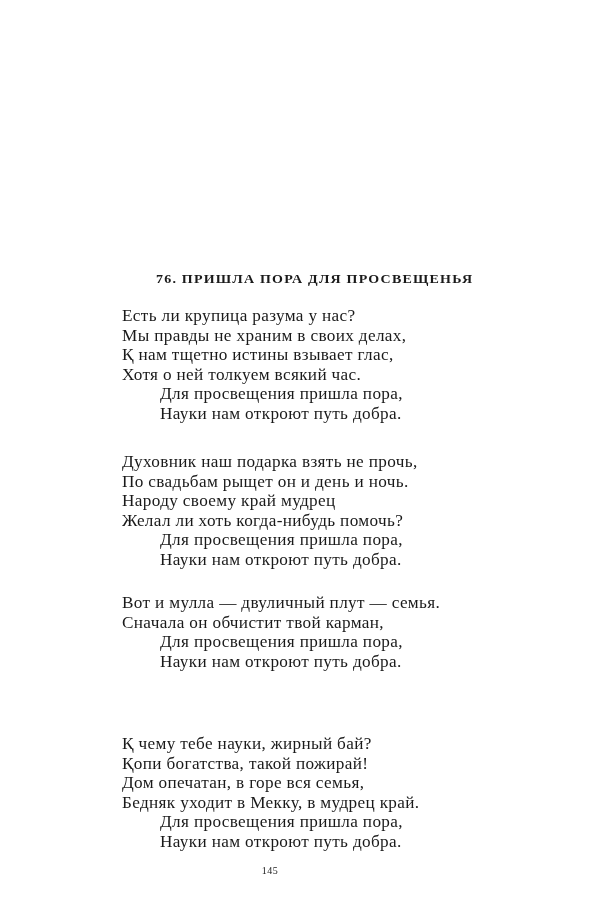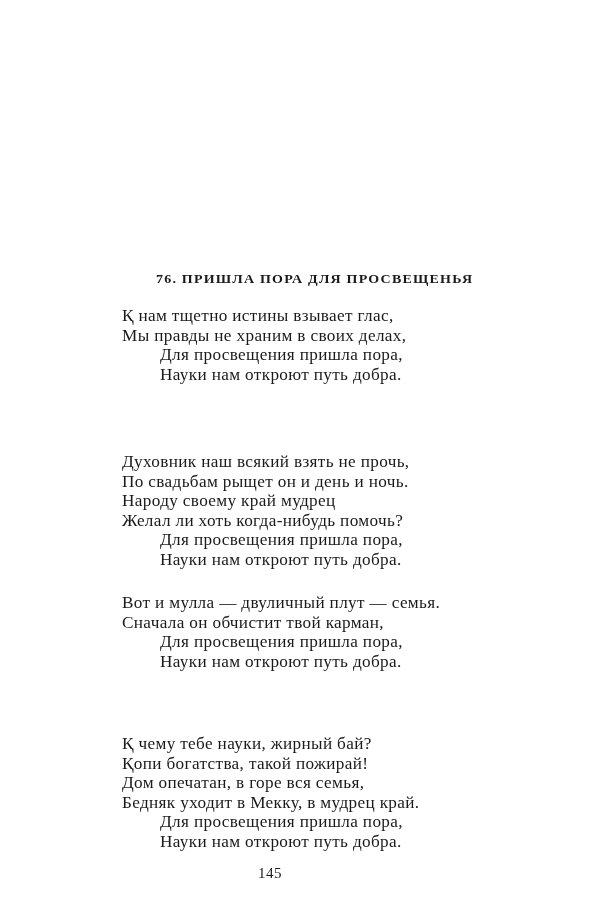--- a/index.html
+++ b/index.html
@@ -48,40 +48,42 @@
     }
     .line.refrain {
       padding-left: 38px;
     }
     .page-number {
       position: absolute;
       left: 0;
       width: 540px;
       top: 865px;
       text-align: center;
-      font-size: 15px;
+      font-size: 10px;
       letter-spacing: 0.5px;
     }
   </style>
 </head>
 <body>
 
 <div class="page">
 
   <div class="poem-title">76. ПРИШЛА ПОРА ДЛЯ ПРОСВЕЩЕНЬЯ</div>
 
   <div class="stanza" style="top:306px;">
+    <span class="line">Есть ли крупица разума у нас?</span>
+    <span class="line">Мы правды не храним в своих делах,</span>
     <span class="line">Қ нам тщетно истины взывает глас,</span>
-    <span class="line">Мы правды не храним в своих делах,</span>
+    <span class="line">Хотя о ней толкуем всякий час.</span>
     <span class="line refrain">Для просвещения пришла пора,</span>
     <span class="line refrain">Науки нам откроют путь добра.</span>
   </div>
 
   <div class="stanza" style="top:452px;">
-    <span class="line">Духовник наш всякий взять не прочь,</span>
+    <span class="line">Духовник наш подарка взять не прочь,</span>
     <span class="line">По свадьбам рыщет он и день и ночь.</span>
     <span class="line">Народу своему край мудрец</span>
     <span class="line">Желал ли хоть когда-нибудь помочь?</span>
     <span class="line refrain">Для просвещения пришла пора,</span>
     <span class="line refrain">Науки нам откроют путь добра.</span>
   </div>
 
   <div class="stanza" style="top:593px;">
     <span class="line">Вот и мулла — двуличный плут — семья.</span>
     <span class="line">Сначала он обчистит твой карман,</span>

